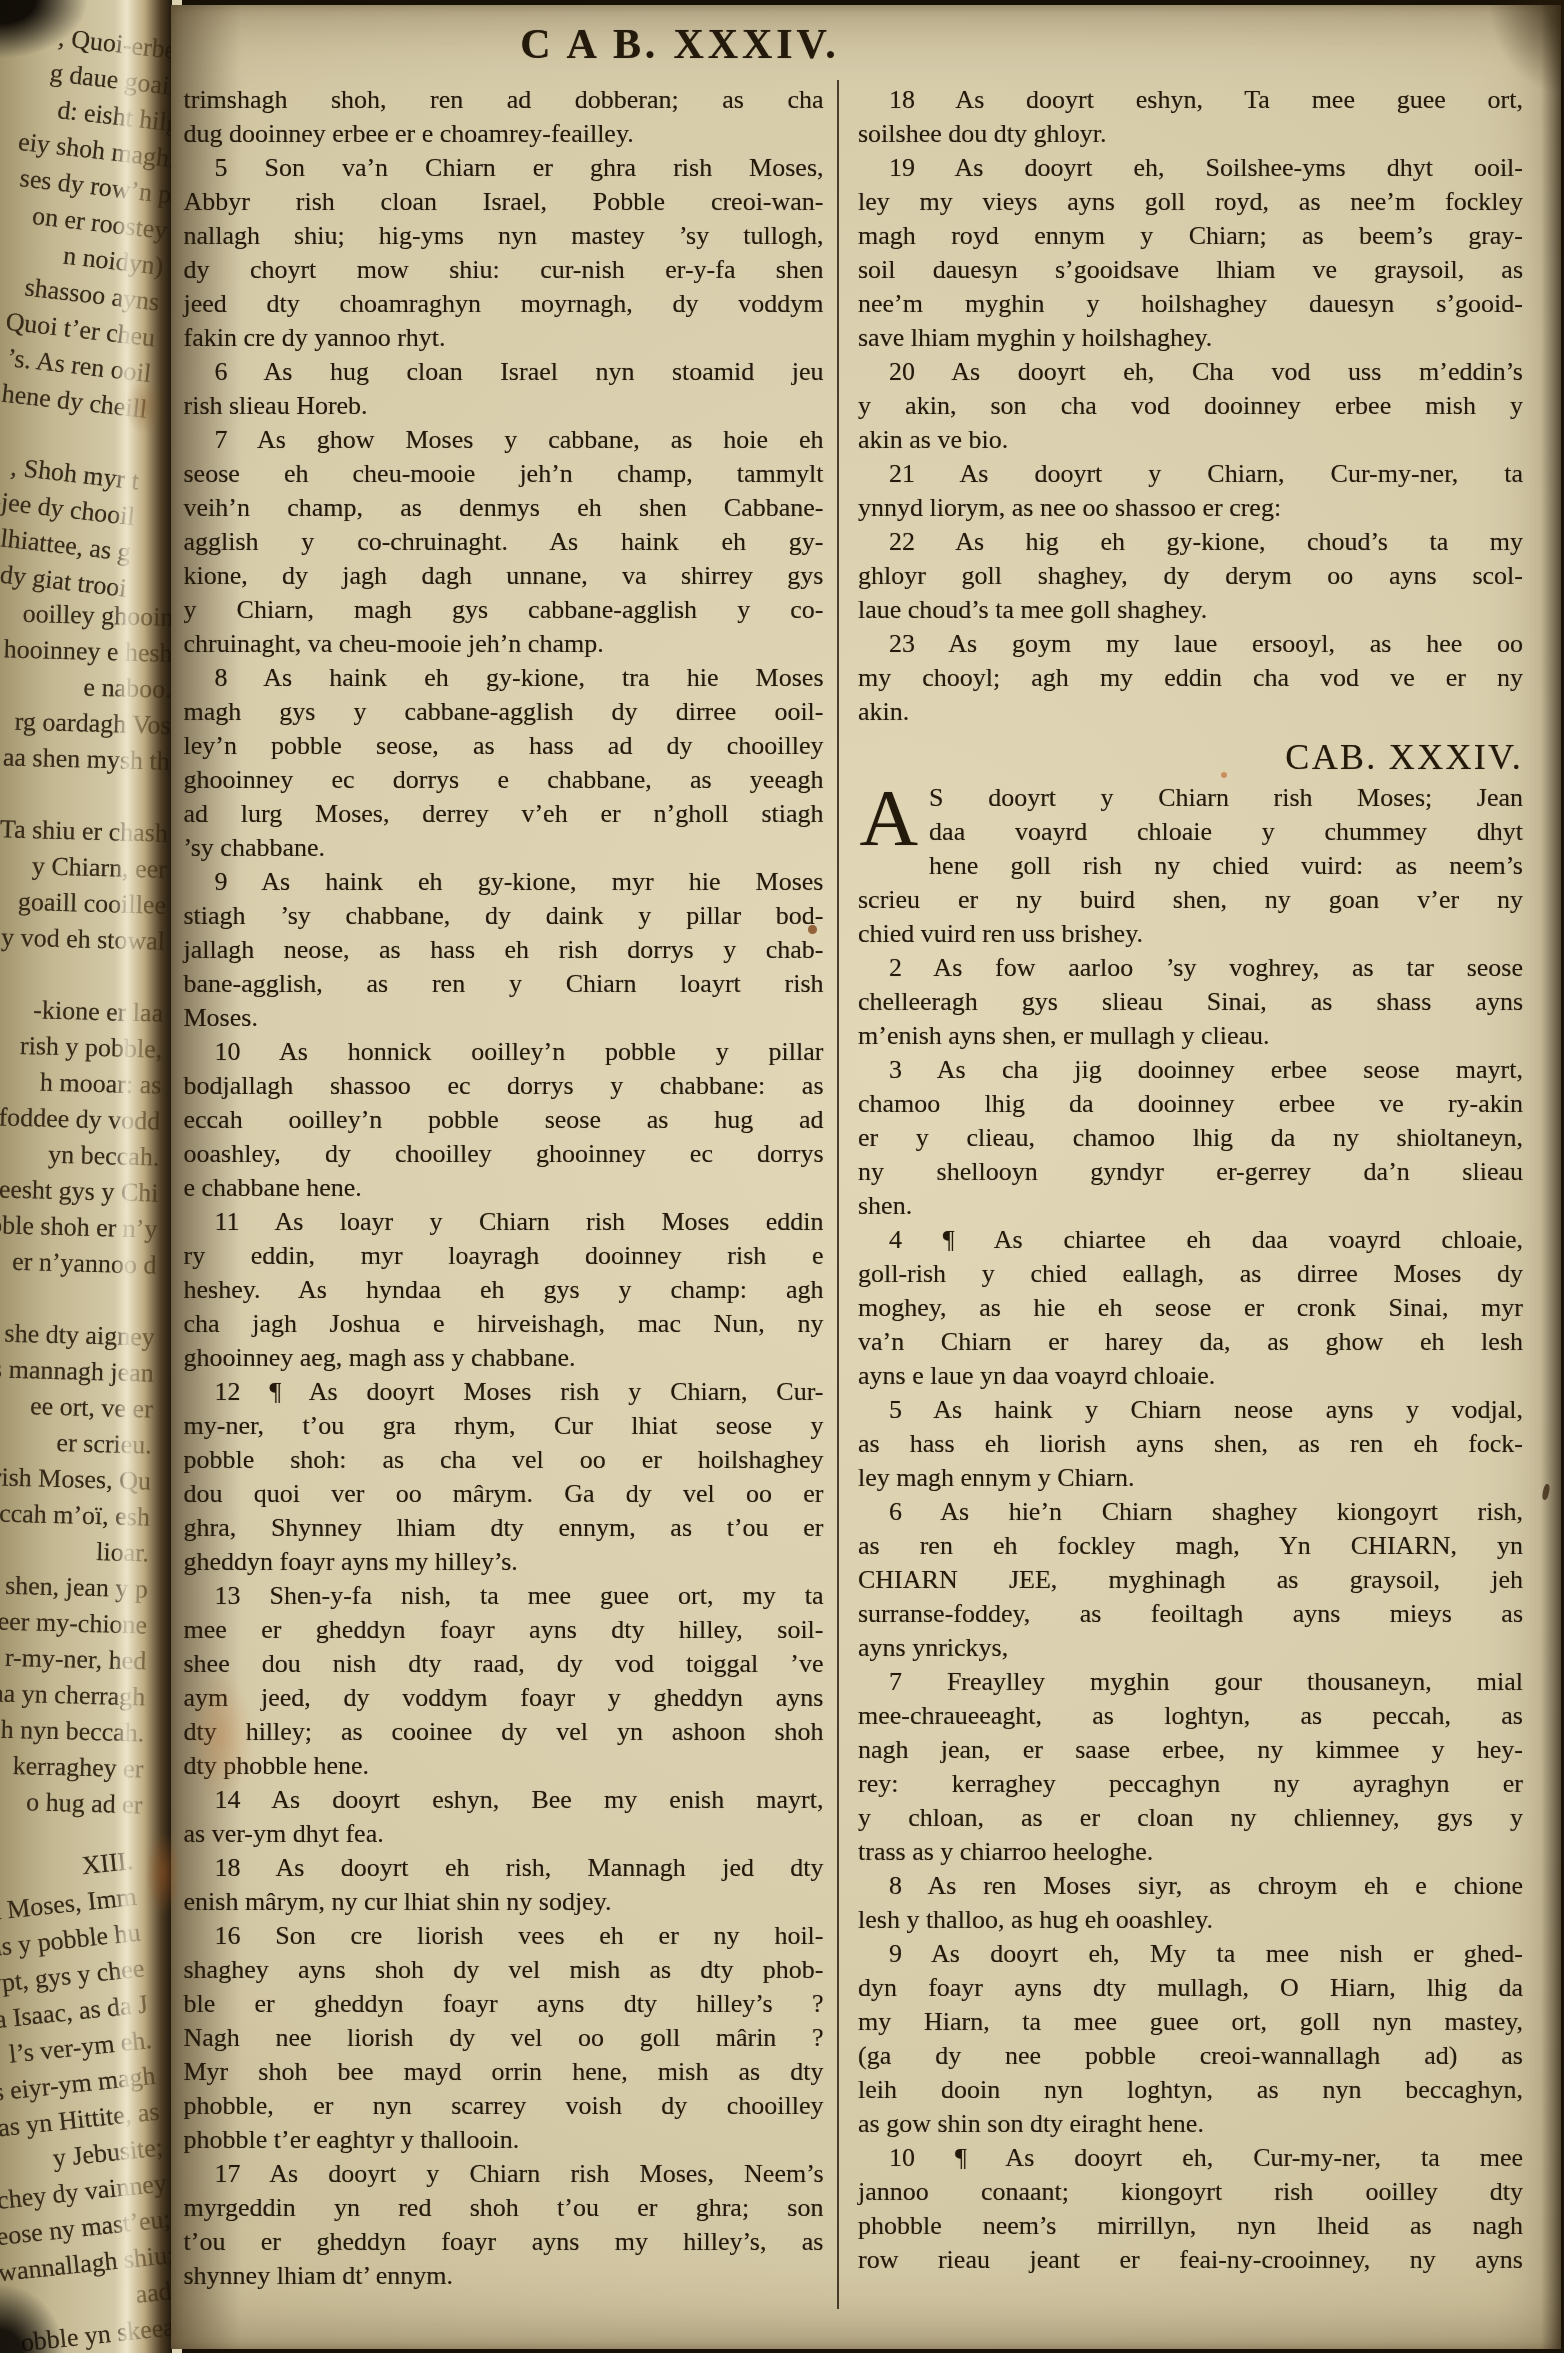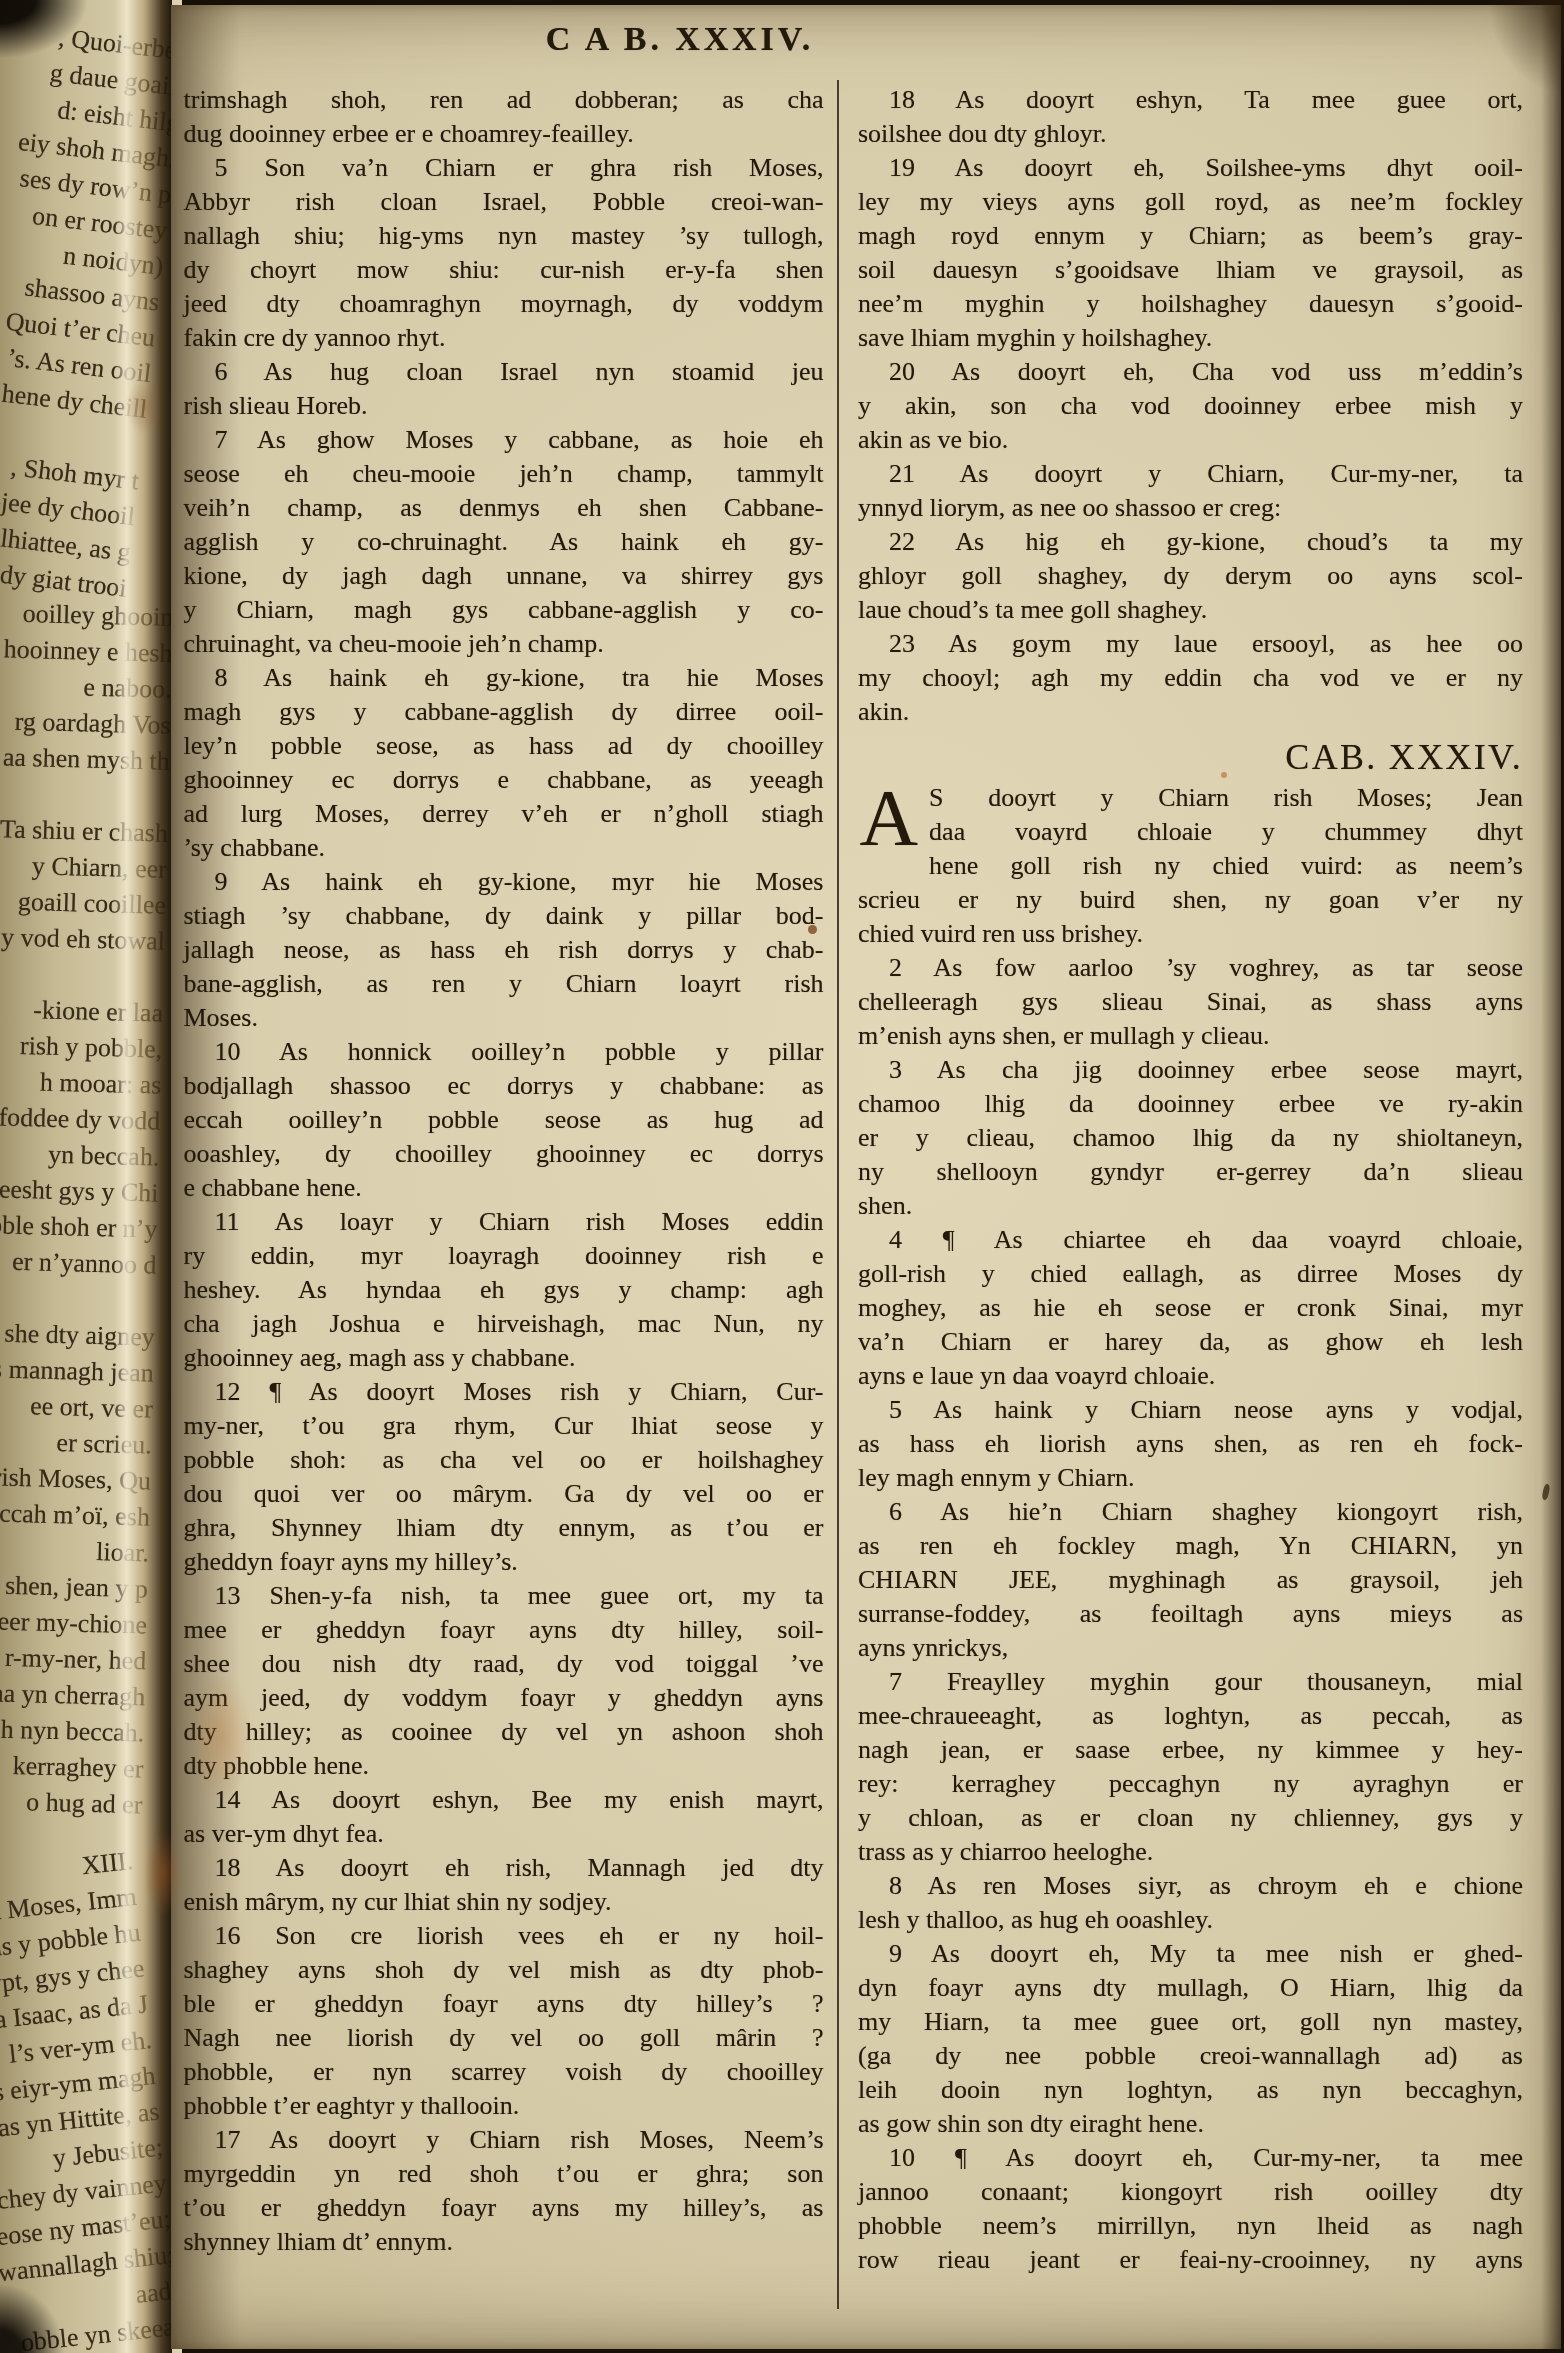--- a/index.html
+++ b/index.html
@@ -38,21 +38,21 @@
   .page-left-shade{
     position:absolute;left:0;top:0;width:70px;height:100%;pointer-events:none;
     background:linear-gradient(90deg,rgba(45,30,10,.40),rgba(45,30,10,0));
   }
   .page-right-shade{
     position:absolute;right:0;top:0;width:20.3px;height:100%;pointer-events:none;
     background:linear-gradient(270deg,rgba(30,20,8,.55),rgba(30,20,8,0));
   }
   .page-header{
     position:absolute;top:15.6px;left:196px;width:626px;text-align:center;
-    font-size:34px;font-weight:bold;letter-spacing:3.9px;
+    font-size:42px;font-weight:bold;letter-spacing:3.9px;
     text-shadow:0 0 0.8px rgba(36,26,12,.55);
   }
   .column{
     position:absolute;top:78px;font-size:26px;line-height:34px;
     text-shadow:0 0 0.8px rgba(36,26,12,.45);
   }
   #col-left{left:12.5px;width:640px;}
   #col-right{left:687px;width:665px;}
   .divider{
     position:absolute;left:666px;top:75px;width:2.3px;height:2229px;
@@ -247,20 +247,21 @@
       </div>
       <div class="verse">
         <div class="line first-indent">18 As dooyrt eh rish, Mannagh jed dty</div>
         <div class="line end">enish mârym, ny cur lhiat shin ny sodjey.</div>
       </div>
       <div class="verse">
         <div class="line first-indent">16 Son cre liorish vees eh er ny hoil-</div>
         <div class="line">shaghey ayns shoh dy vel mish as dty phob-</div>
         <div class="line">ble er gheddyn foayr ayns dty hilley’s ?</div>
         <div class="line">Nagh nee liorish dy vel oo goll mârin ?</div>
+        <div class="line">Myr shoh bee mayd orrin hene, mish as dty</div>
         <div class="line">phobble, er nyn scarrey voish dy chooilley</div>
         <div class="line end">phobble t’er eaghtyr y thallooin.</div>
       </div>
       <div class="verse">
         <div class="line first-indent">17 As dooyrt y Chiarn rish Moses, Neem’s</div>
         <div class="line">myrgeddin yn red shoh t’ou er ghra; son</div>
         <div class="line">t’ou er gheddyn foayr ayns my hilley’s, as</div>
         <div class="line end">shynney lhiam dt’ ennym.</div>
       </div>
     </div>

